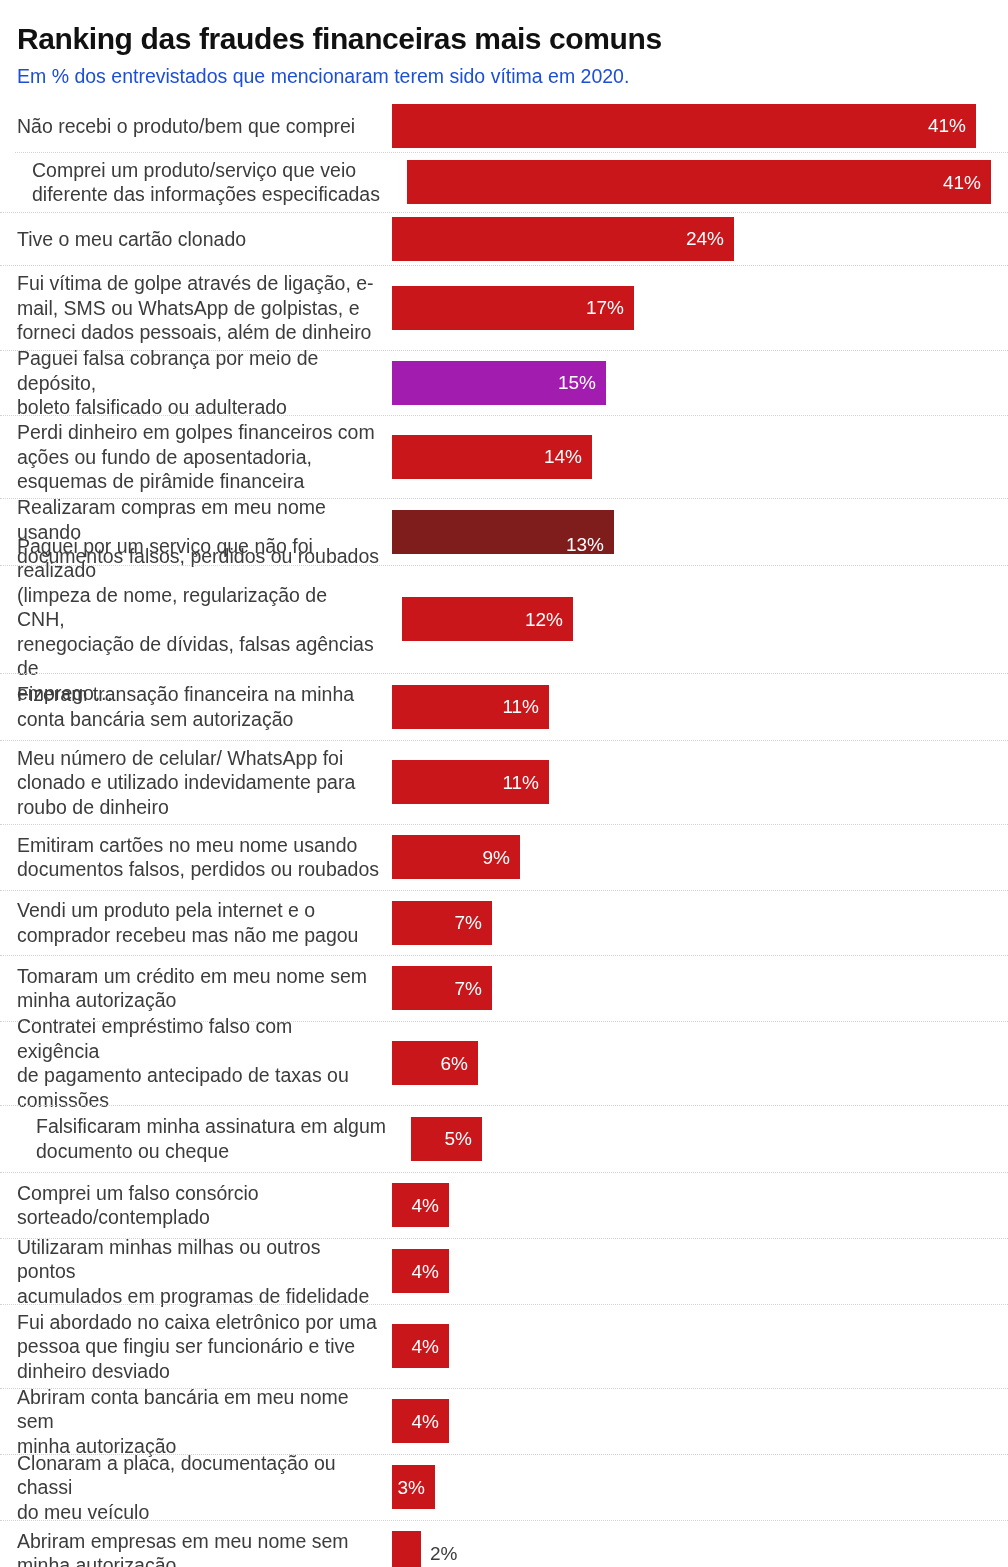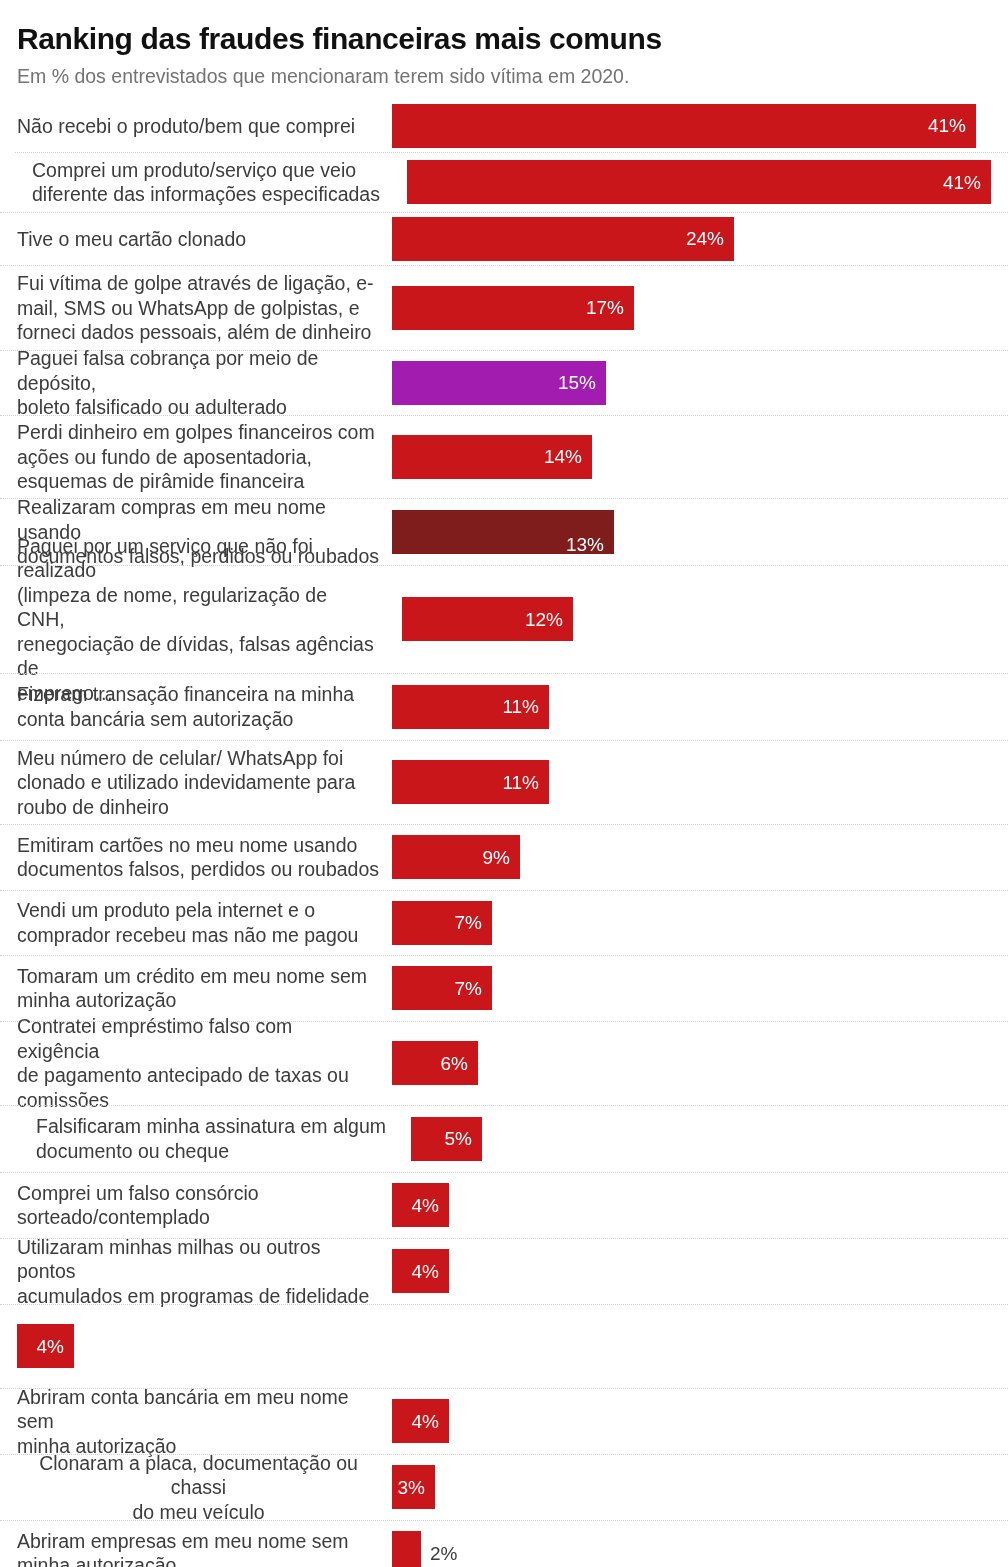--- a/index.html
+++ b/index.html
@@ -30,21 +30,21 @@
     font-weight: bold;
     color: #111111;
     letter-spacing: -0.4px;
     line-height: 1.12;
     margin: 8px 0 9px 0;
     font-stretch: condensed;
   }
   .chart-subtitle {
     font-size: 19.5px;
     font-weight: normal;
-    color: #737373;
+    color: #1d4ed8;
     line-height: 1.2;
     margin: 0 0 12px 0;
   }
 
   
   .rows {
     position: relative;
     width: 100%;
     box-sizing: border-box;
   }
@@ -262,36 +262,39 @@
       <div class="row" style="height: 66px;">
         <div class="row-label">Utilizaram minhas milhas ou outros pontos
 acumulados em programas de fidelidade</div>
         <div class="row-barzone">
           <div class="bar" style="background: rgb(200, 22, 27); width: 57px;">
             <span class="bar-value">4%</span>
           </div>
         </div>
       </div>
       <div class="row" style="height: 84px;">
+        <div class="row-label">Fui abordado no caixa eletrônico por uma
+pessoa que fingiu ser funcionário e tive
+dinheiro desviado</div>
         <div class="row-barzone">
           <div class="bar" style="background: rgb(200, 22, 27); width: 57px;">
             <span class="bar-value">4%</span>
           </div>
         </div>
       </div>
       <div class="row" style="height: 66px;">
         <div class="row-label">Abriram conta bancária em meu nome sem
 minha autorização</div>
         <div class="row-barzone">
           <div class="bar" style="background: rgb(200, 22, 27); width: 57px;">
             <span class="bar-value">4%</span>
           </div>
         </div>
       </div>
-      <div class="row" style="height: 66px; text-align: center;">
+      <div class="row" style="height: 66px;">
         <div class="row-label">Clonaram a placa, documentação ou chassi
 do meu veículo</div>
         <div class="row-barzone">
           <div class="bar" style="background: rgb(200, 22, 27); width: 43px;">
             <span class="bar-value">3%</span>
           </div>
         </div>
       </div>
       <div class="row" style="height: 66px;">
         <div class="row-label">Abriram empresas em meu nome sem

